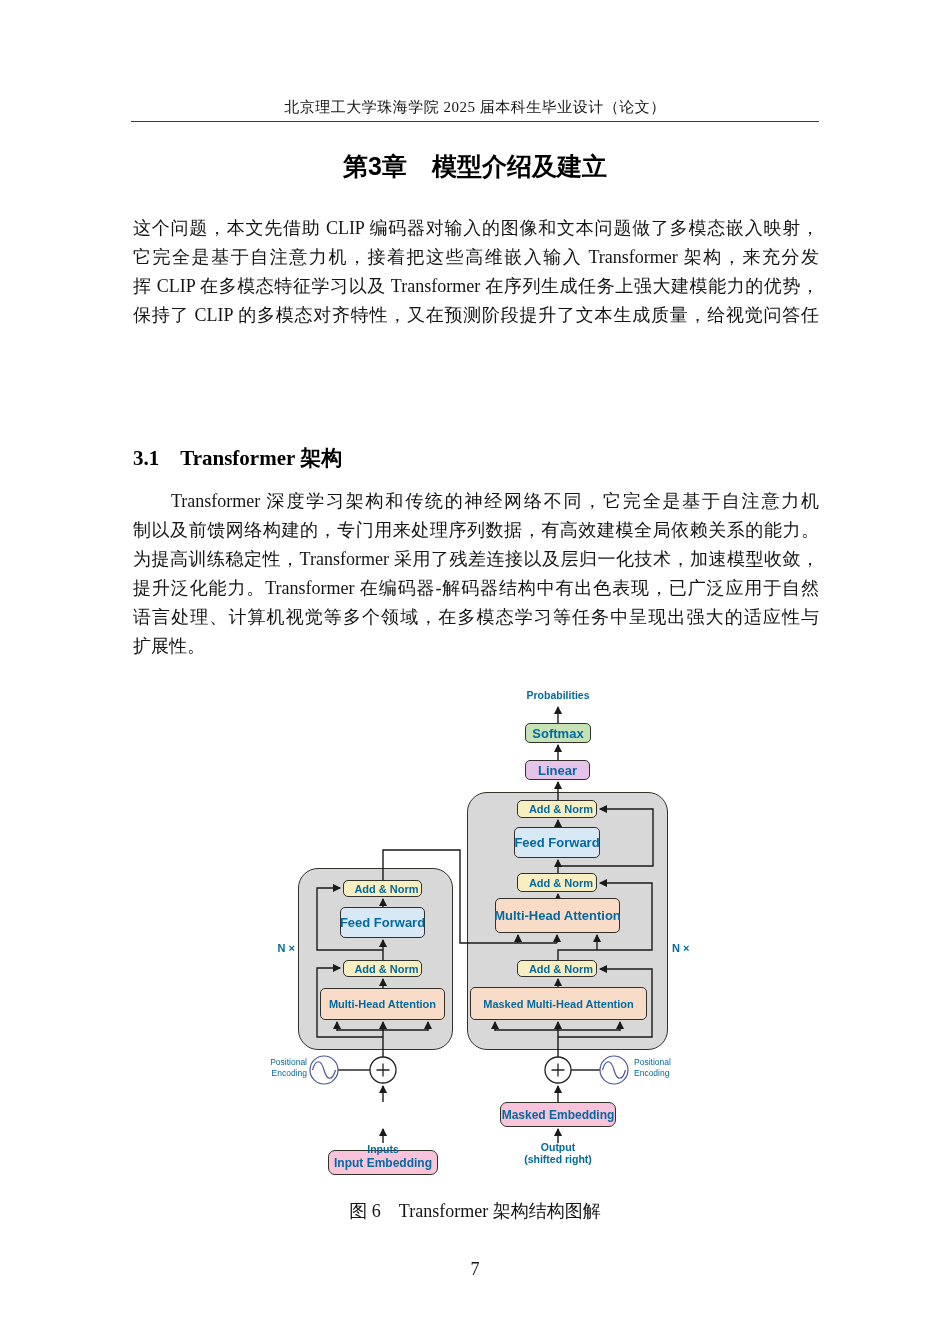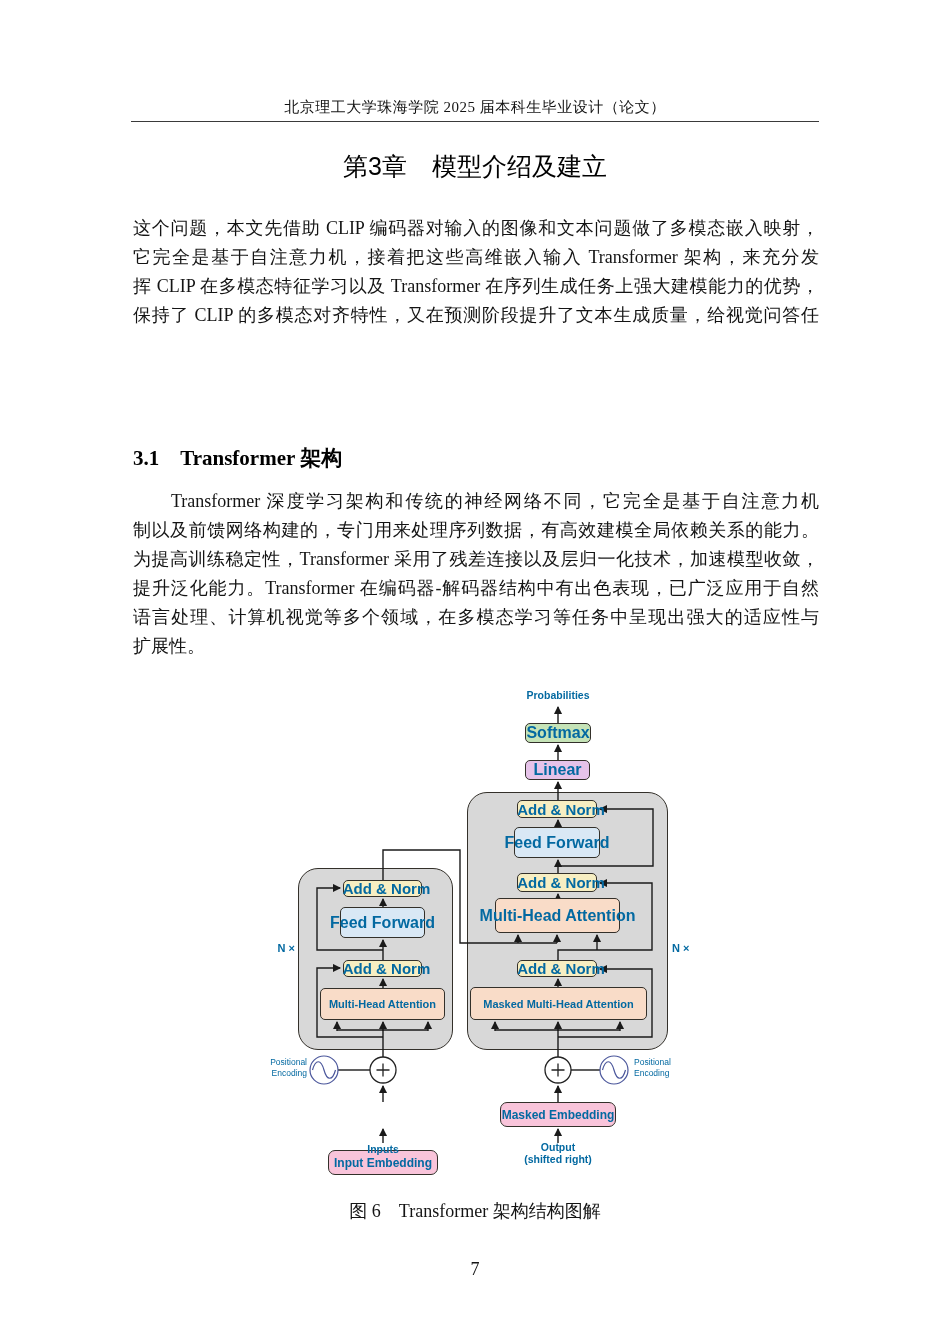--- a/index.html
+++ b/index.html
@@ -5,21 +5,21 @@
   html,body{margin:0;padding:0;background:#888;}
   .page{position:relative;width:950px;height:1344px;background:#ffffff;overflow:hidden;
         font-family:"Liberation Serif",serif;color:#141414;}
   
   .header-text{position:absolute;top:98px;left:0;width:950px;text-align:center;
         font-size:15px;letter-spacing:.5px;}
   .header-rule{position:absolute;top:121px;left:131px;width:688px;height:0;
         border-top:1.3px solid #3a3a3a;}
   
   .chapter{position:absolute;top:150px;left:0;width:950px;margin:0;text-align:center;
-        font-family:"Liberation Sans",sans-serif;font-weight:400;font-size:25px;color:#000;}
+        font-family:"Liberation Sans",sans-serif;font-weight:700;font-size:25px;color:#000;}
   
   .para{position:absolute;left:133px;width:686px;font-size:18px;}
   .p1{top:214px;}
   .p2{top:487px;}
   .ln{width:686px;height:29px;line-height:29px;overflow:hidden;white-space:nowrap;}
   .jl{text-align:justify;text-align-last:justify;white-space:normal;}
   .ll{text-align:left;}
   .ind{text-indent:38px;}
   
   .section{position:absolute;top:444px;left:133px;margin:0;font-weight:600;
@@ -31,22 +31,22 @@
   
   .figure{position:absolute;left:255px;top:685px;width:440px;height:500px;
         font-family:"Liberation Sans",sans-serif;color:#0369a1;}
   .figure svg{position:absolute;left:0;top:0;z-index:2;}
   .bigblock{position:absolute;background:var(--block-bg,#d8d8d8);
         border:1.5px solid #33302a;border-radius:20px;box-sizing:border-box;z-index:1;}
   .enc{left:43px;top:183px;width:155px;height:182px;}
   .dec{left:212px;top:107px;width:201px;height:258px;}
   .dbox{position:absolute;display:flex;align-items:center;justify-content:center;
         border:1.4px solid #33302a;border-radius:5px;box-sizing:border-box;z-index:3;
-        font-weight:600;font-size:16px;white-space:nowrap;}
-  .an{font-size:15px;background:var(--add-norm,#f7eec2);padding-left:8px;}
+        font-weight:600;font-size:13px;white-space:nowrap;}
+  .an{font-size:11px;background:var(--add-norm,#f7eec2);padding-left:8px;}
   .ffb{background:var(--feed-forward,#d9e8f5);}
   .mhab{background:var(--attention,#f9dcc8);}
   .softmax{left:270px;top:38px;width:66px;height:20px;background:var(--softmax,#c5e3b7);}
   .linear{left:270px;top:75px;width:65px;height:20px;background:var(--linear,#e6c3e9);}
   .an-d1{left:262px;top:115px;width:80px;height:18px;}
   .ff-d{left:259px;top:142px;width:86px;height:31px;}
   .an-d2{left:262px;top:188px;width:80px;height:19px;}
   .mha-d{left:240px;top:213px;width:125px;height:35px;}
   .an-d3{left:262px;top:275px;width:80px;height:17px;}
   .mmha{left:215px;top:302px;width:177px;height:33px;font-size:11px;}

